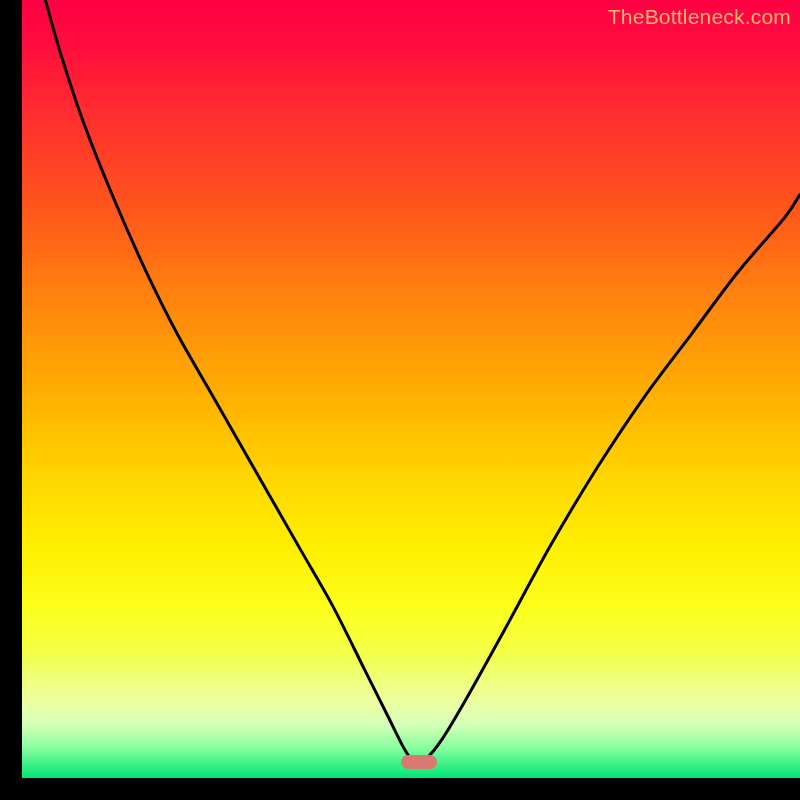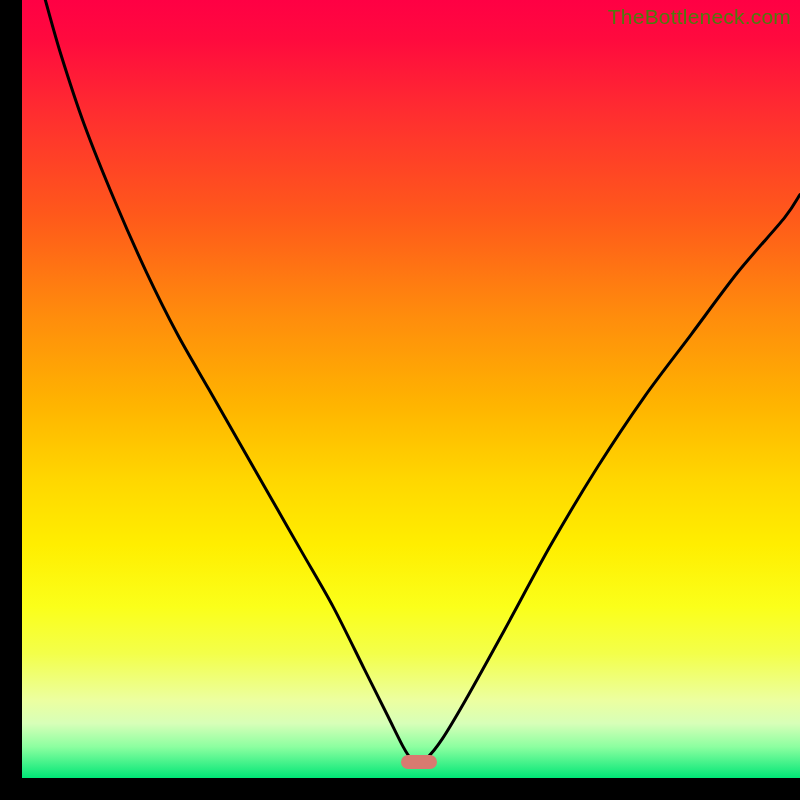--- a/index.html
+++ b/index.html
@@ -59,21 +59,21 @@
     position: absolute;
     width: 36px;
     height: 14px;
     border-radius: 7px;
     transform: translate(-50%, -50%);
   }
   .attribution {
     position: absolute;
     top: 5px;
     right: 9px;
-    color: #4d7c0f;
+    color: #fdba74;
     font-size: 21px;
     font-weight: 400;
     letter-spacing: 0.2px;
     user-select: none;
   }
 </style>
 </head>
 <body>
 
 <div class="stage">

